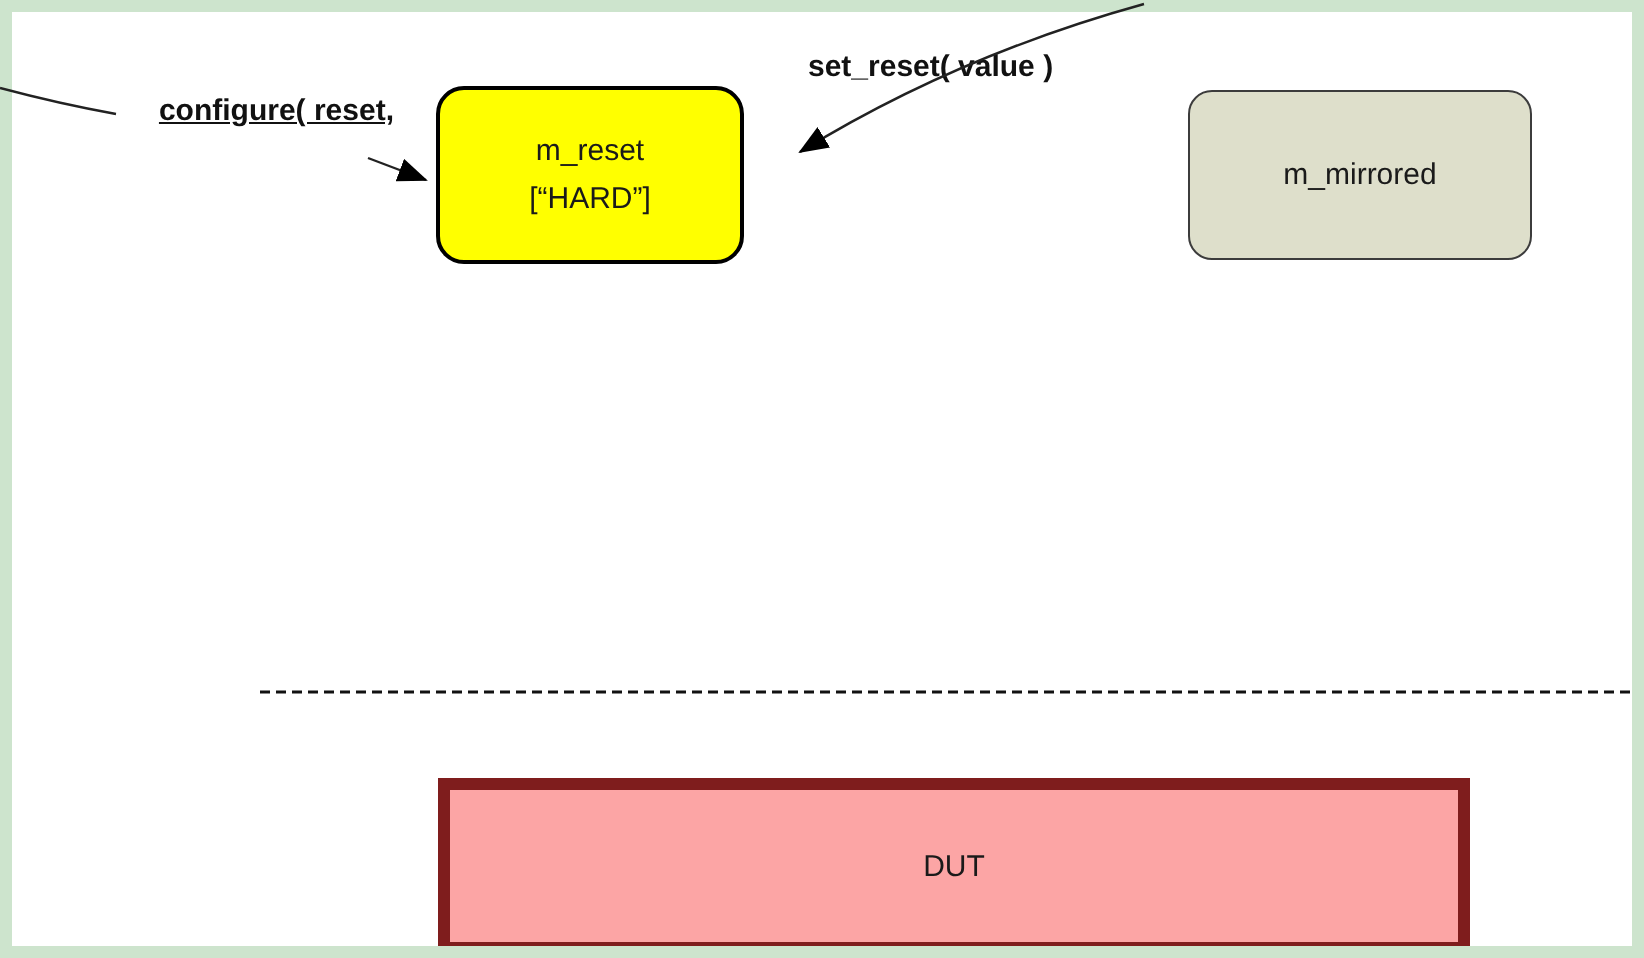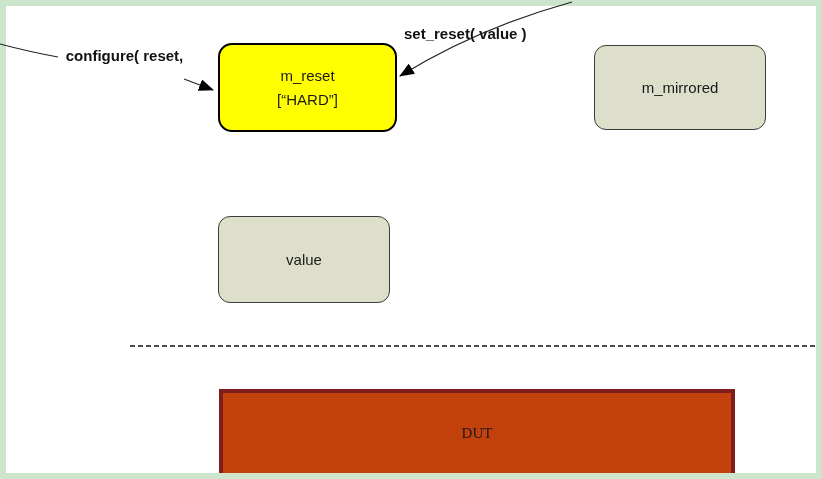--- a/index.html
+++ b/index.html
@@ -4,28 +4,28 @@
 <style>
   html,body{margin:0;padding:0;background:#fff;}
   body{width:822px;height:479px;font-family:"Liberation Sans",sans-serif;}
   .canvas{position:relative;width:822px;height:479px;background:#ffffff;overflow:hidden;}
   .frame{position:absolute;inset:0;border:6px solid #cde4cd;z-index:40;pointer-events:none;box-sizing:border-box;}
   svg.lines{position:absolute;left:0;top:0;z-index:50;pointer-events:none;}
   .box{position:absolute;display:flex;flex-direction:column;align-items:center;justify-content:center;
        text-align:center;z-index:10;color:#1a1a1a;box-sizing:border-box;}
   .box.gray{background:#dedfcb;border:1.5px solid #3c3c3c;border-radius:12px;font-size:15px;}
   .box.yellow-rounded{background:#ffff00;border:2px solid #000;border-radius:14px;font-size:15px;line-height:24px;}
-  .box.yellow-rect{background:#c2410c;border:4px solid #7f1d1d;font-size:15px;font-family:Liberation Serif, serif;}
-  #m-reset{left:218px;top:43px;width:179px;height:89px;}
+  .box.yellow-rect{background:#fca5a5;border:6px solid #7f1d1d;font-size:15px;}
+  #m-reset{left:218px;top:43px;width:154px;height:89px;}
   #m-mirrored{left:594px;top:45px;width:172px;height:85px;}
   #value-box{left:218px;top:216px;width:172px;height:87px;}
   #m-desired{left:562px;top:218px;width:173px;height:85px;}
   #dut{left:219px;top:389px;width:516px;height:88px;}
   .call-label{position:absolute;font-weight:bold;font-size:15px;color:#111;z-index:20;line-height:21px;white-space:nowrap;}
-  #configure-label{left:52px;top:45px;width:145px;text-align:center;}
+  #configure-label{left:52px;top:45px;width:145px;text-align:right;text-decoration:underline;}
   #set-reset-label{left:404px;top:23px;}
   .line-span{display:block;}
 </style>
 </head>
 <body>
 
 <div class="canvas">
 
   <svg class="lines" width="822" height="479" viewBox="0 0 822 479">
     <defs>
@@ -46,23 +46,20 @@
 
   <div class="box yellow-rounded" id="m-reset">
     <span class="line-span">m_reset</span>
     <span class="line-span">[“HARD”]</span>
   </div>
 
   <div class="box gray" id="m-mirrored">
     <span>m_mirrored</span>
   </div>
 
-  <div class="box gray" id="value-box">
-    <span>value</span>
-  </div>
 
 
   <div class="box yellow-rect" id="dut">
     <span>DUT</span>
   </div>
 
   <div class="frame"></div>
 </div>
 
 </body></html>

